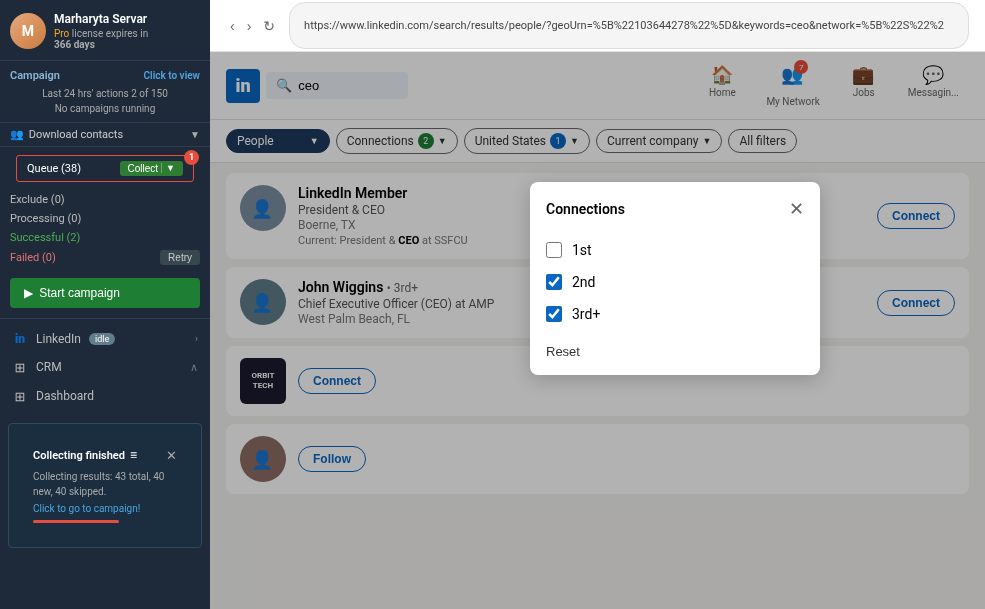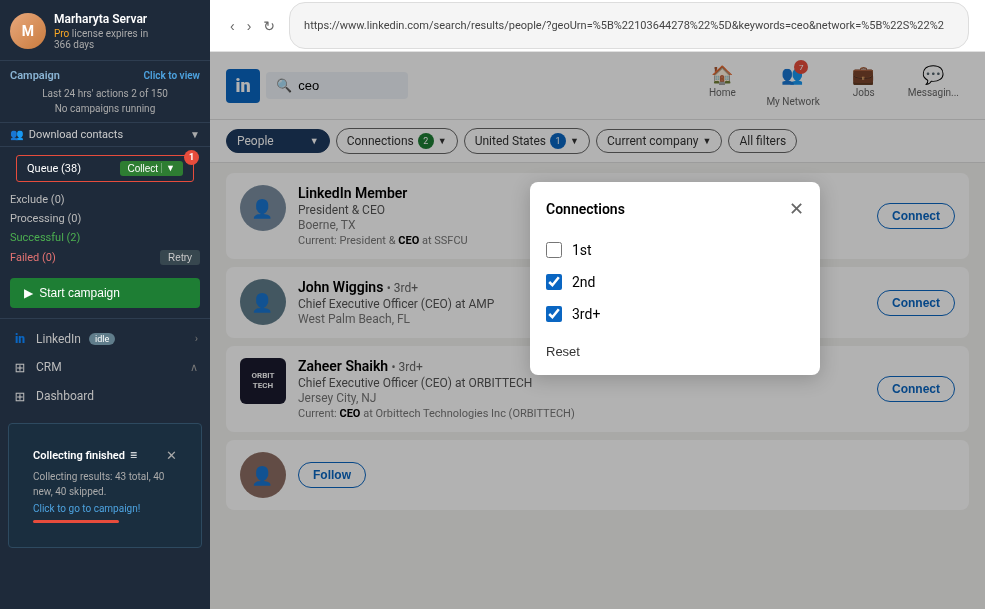--- a/index.html
+++ b/index.html
@@ -4,21 +4,21 @@
   <style>
     * { box-sizing: border-box; margin: 0; padding: 0; }
     body { font-family: -apple-system, BlinkMacSystemFont, 'Segoe UI', Roboto, sans-serif; font-size: 13px; background: #f3f2ef; display: flex; width: 985px; height: 609px; overflow: hidden; }
 
     
     .sidebar { width: 210px; min-width: 210px; background: #1e2a3a; color: #ccc; display: flex; flex-direction: column; overflow: hidden; }
     .sidebar-profile { display: flex; align-items: center; gap: 8px; padding: 12px 10px 10px; border-bottom: 1px solid #2e3d50; }
     .avatar { width: 36px; height: 36px; border-radius: 50%; background: linear-gradient(135deg, #e8a87c, #c97b3e); display: flex; align-items: center; justify-content: center; color: white; font-weight: bold; font-size: 14px; flex-shrink: 0; }
     .profile-name { font-size: 12px; font-weight: 600; color: #fff; line-height: 1.3; }
     .profile-sub { font-size: 10px; color: #f9a825; }
-    .profile-days { font-size: 10px; color: #aaa; }
+    .profile-days { font-size: 10px; color: #aaa; font-weight: bold; }
 
     .sidebar-section { padding: 8px 10px; border-bottom: 1px solid #2e3d50; }
     .sidebar-campaign-header { display: flex; align-items: center; justify-content: space-between; color: #8ab4d4; font-size: 11px; font-weight: 600; margin-bottom: 6px; }
     .click-to-view { color: #4da3e0; font-size: 10px; cursor: pointer; }
     .sidebar-stats { font-size: 10px; color: #aaa; text-align: center; margin-bottom: 4px; }
     .sidebar-no-campaigns { font-size: 10px; color: #aaa; text-align: center; }
 
     .sidebar-action-row { display: flex; align-items: center; justify-content: space-between; padding: 5px 10px; border-bottom: 1px solid #2e3d50; }
     .download-contacts { display: flex; align-items: center; gap: 5px; color: #ccc; font-size: 11px; cursor: pointer; }
     .chevron-icon { color: #aaa; font-size: 10px; }
@@ -296,26 +296,20 @@
         <div class="result-info">
           <div class="result-name">John Wiggins <span class="result-degree">• 3rd+</span></div>
           <div class="result-title">Chief Executive Officer (CEO) at AMP</div>
           <div class="result-location">West Palm Beach, FL</div>
         </div>
         <button class="connect-btn">Connect</button>
       </div>
 
       <div class="result-card">
         <div class="orbittech-logo" style="font-size:8px;line-height:1.2;text-align:center;padding:4px;">ORBIT<br>TECH</div>
-        <div class="result-info">
-          <div class="result-name">Zaheer Shaikh <span class="result-degree">• 3rd+</span></div>
-          <div class="result-title">Chief Executive Officer (CEO) at ORBITTECH</div>
-          <div class="result-location">Jersey City, NJ</div>
-          <div class="result-current">Current: <strong>CEO</strong> at Orbittech Technologies Inc (ORBITTECH)</div>
-        </div>
         <button class="connect-btn">Connect</button>
       </div>
 
       <div class="result-card">
         <div class="result-avatar" style="background:#8d6e63;">👤</div>
         <button class="follow-btn">Follow</button>
       </div>
     </div>
 
     <div class="overlay-backdrop"></div>

